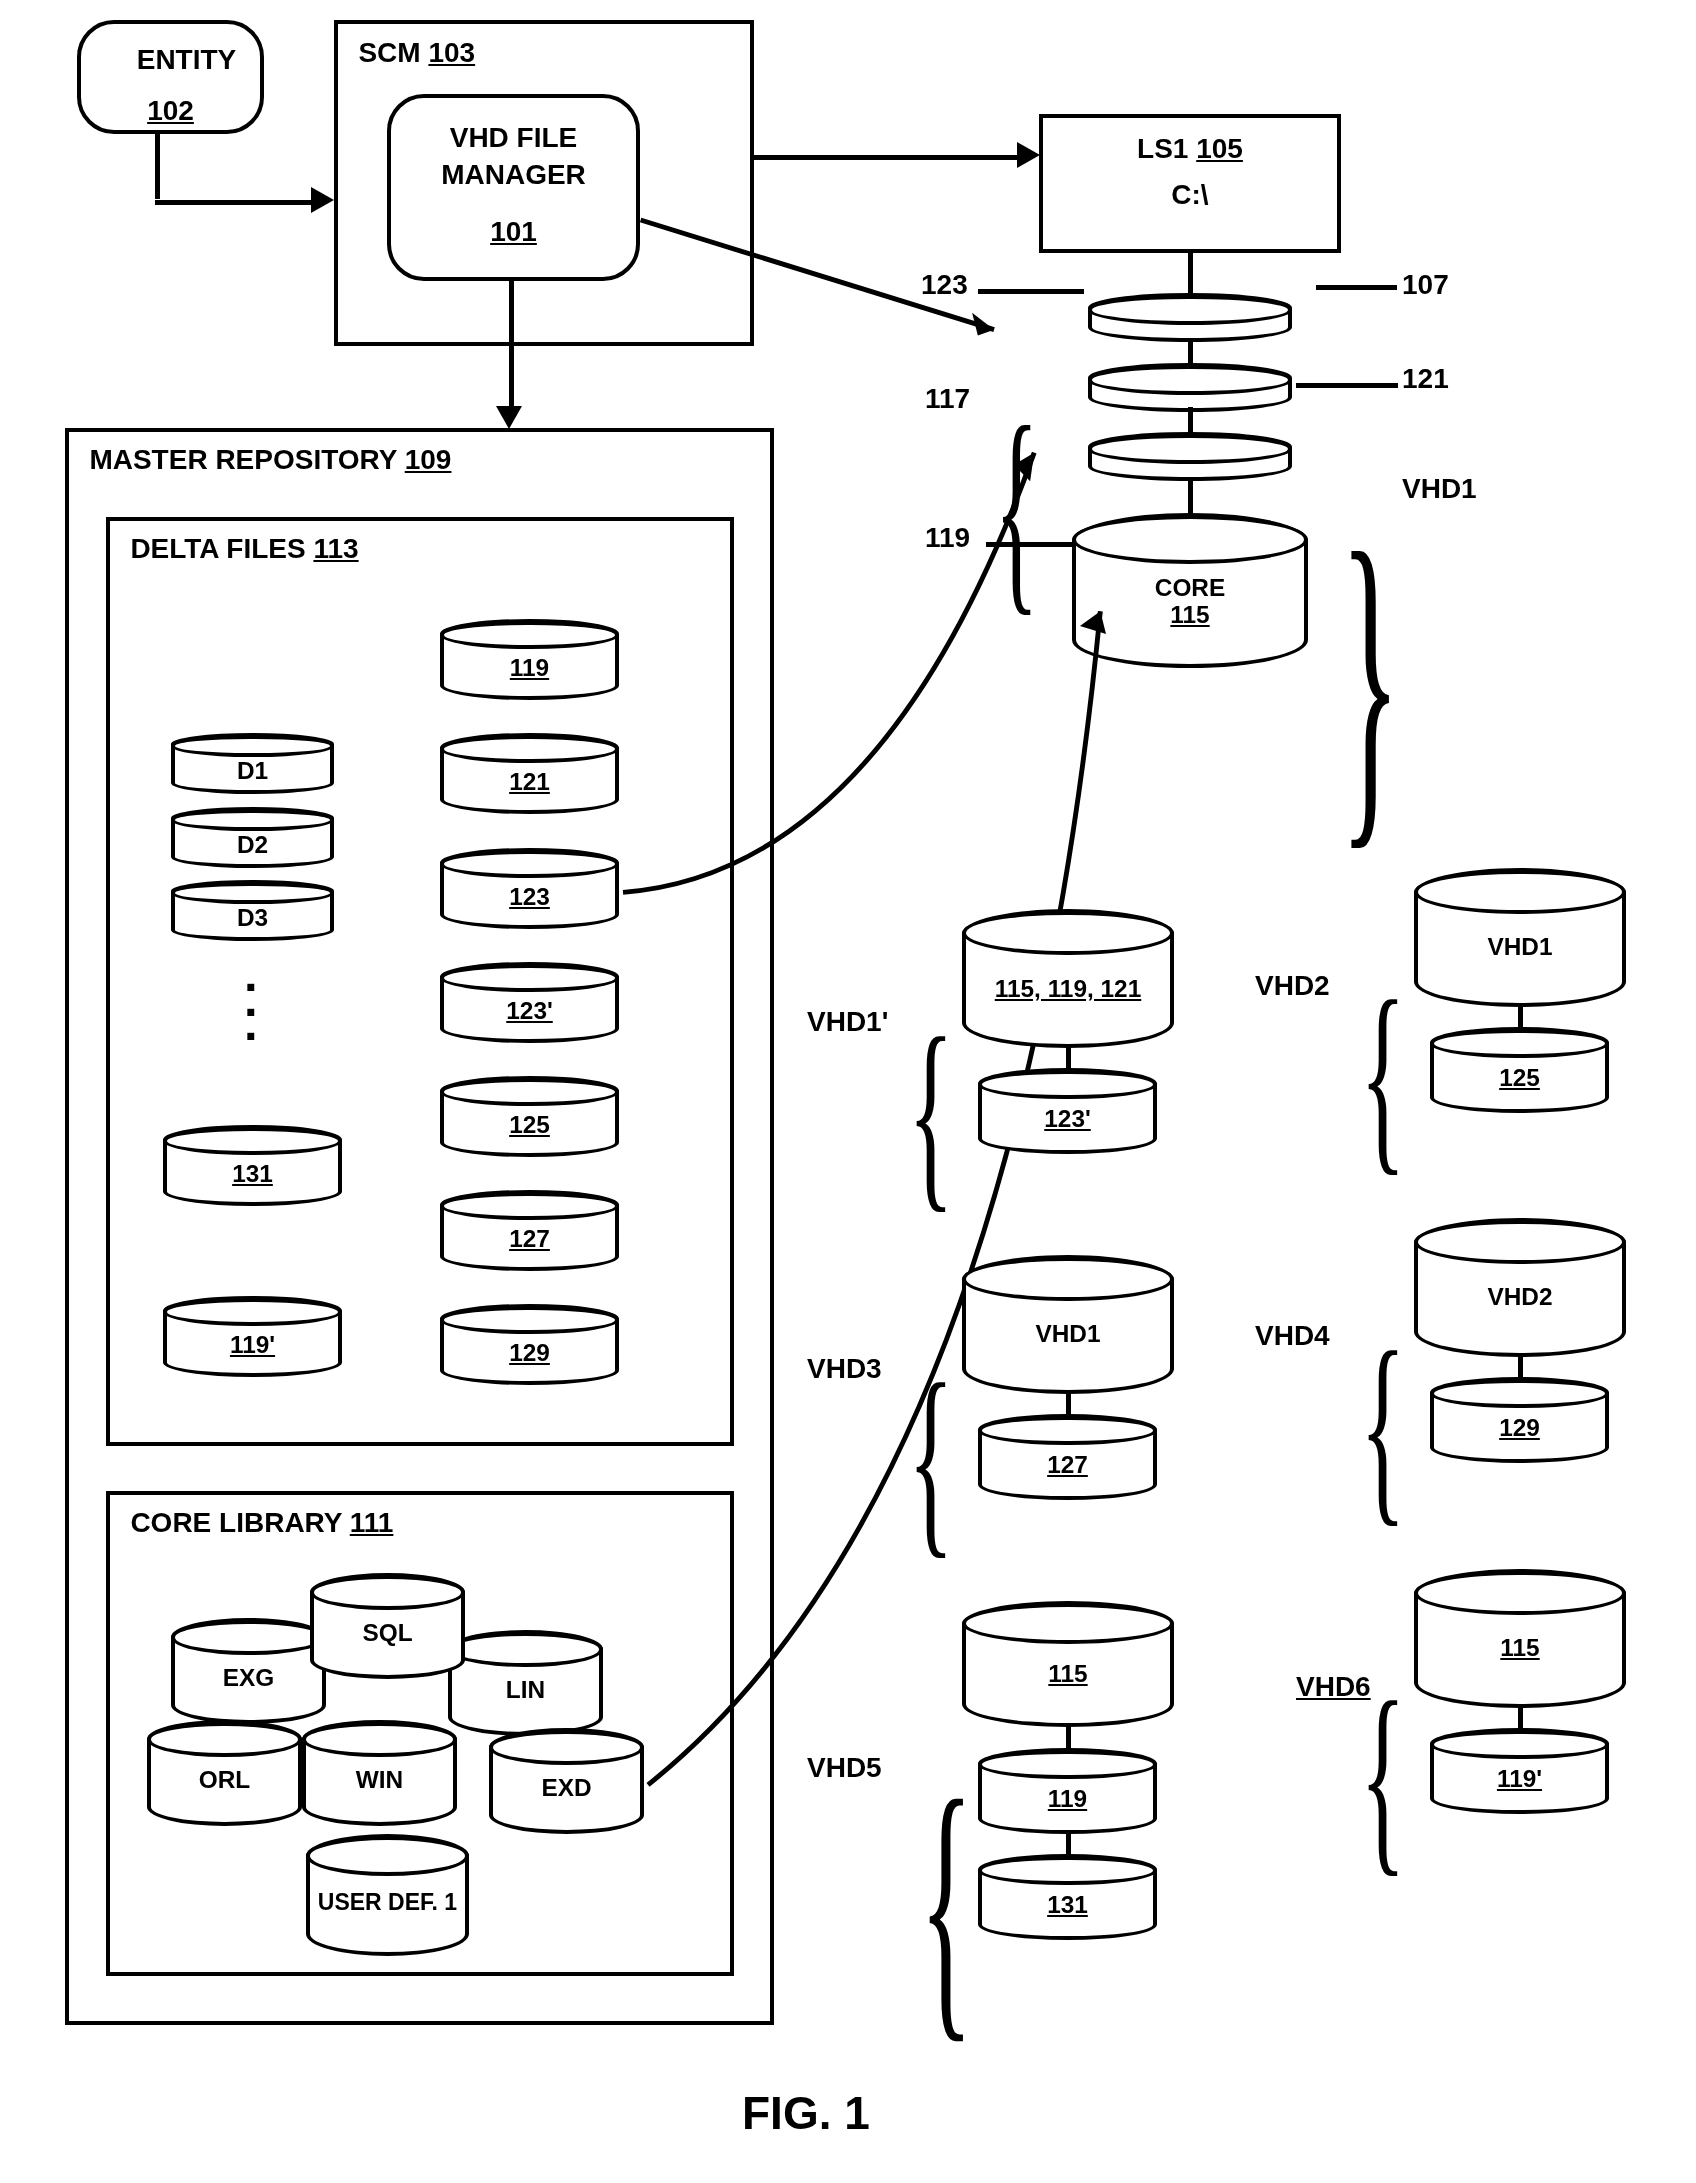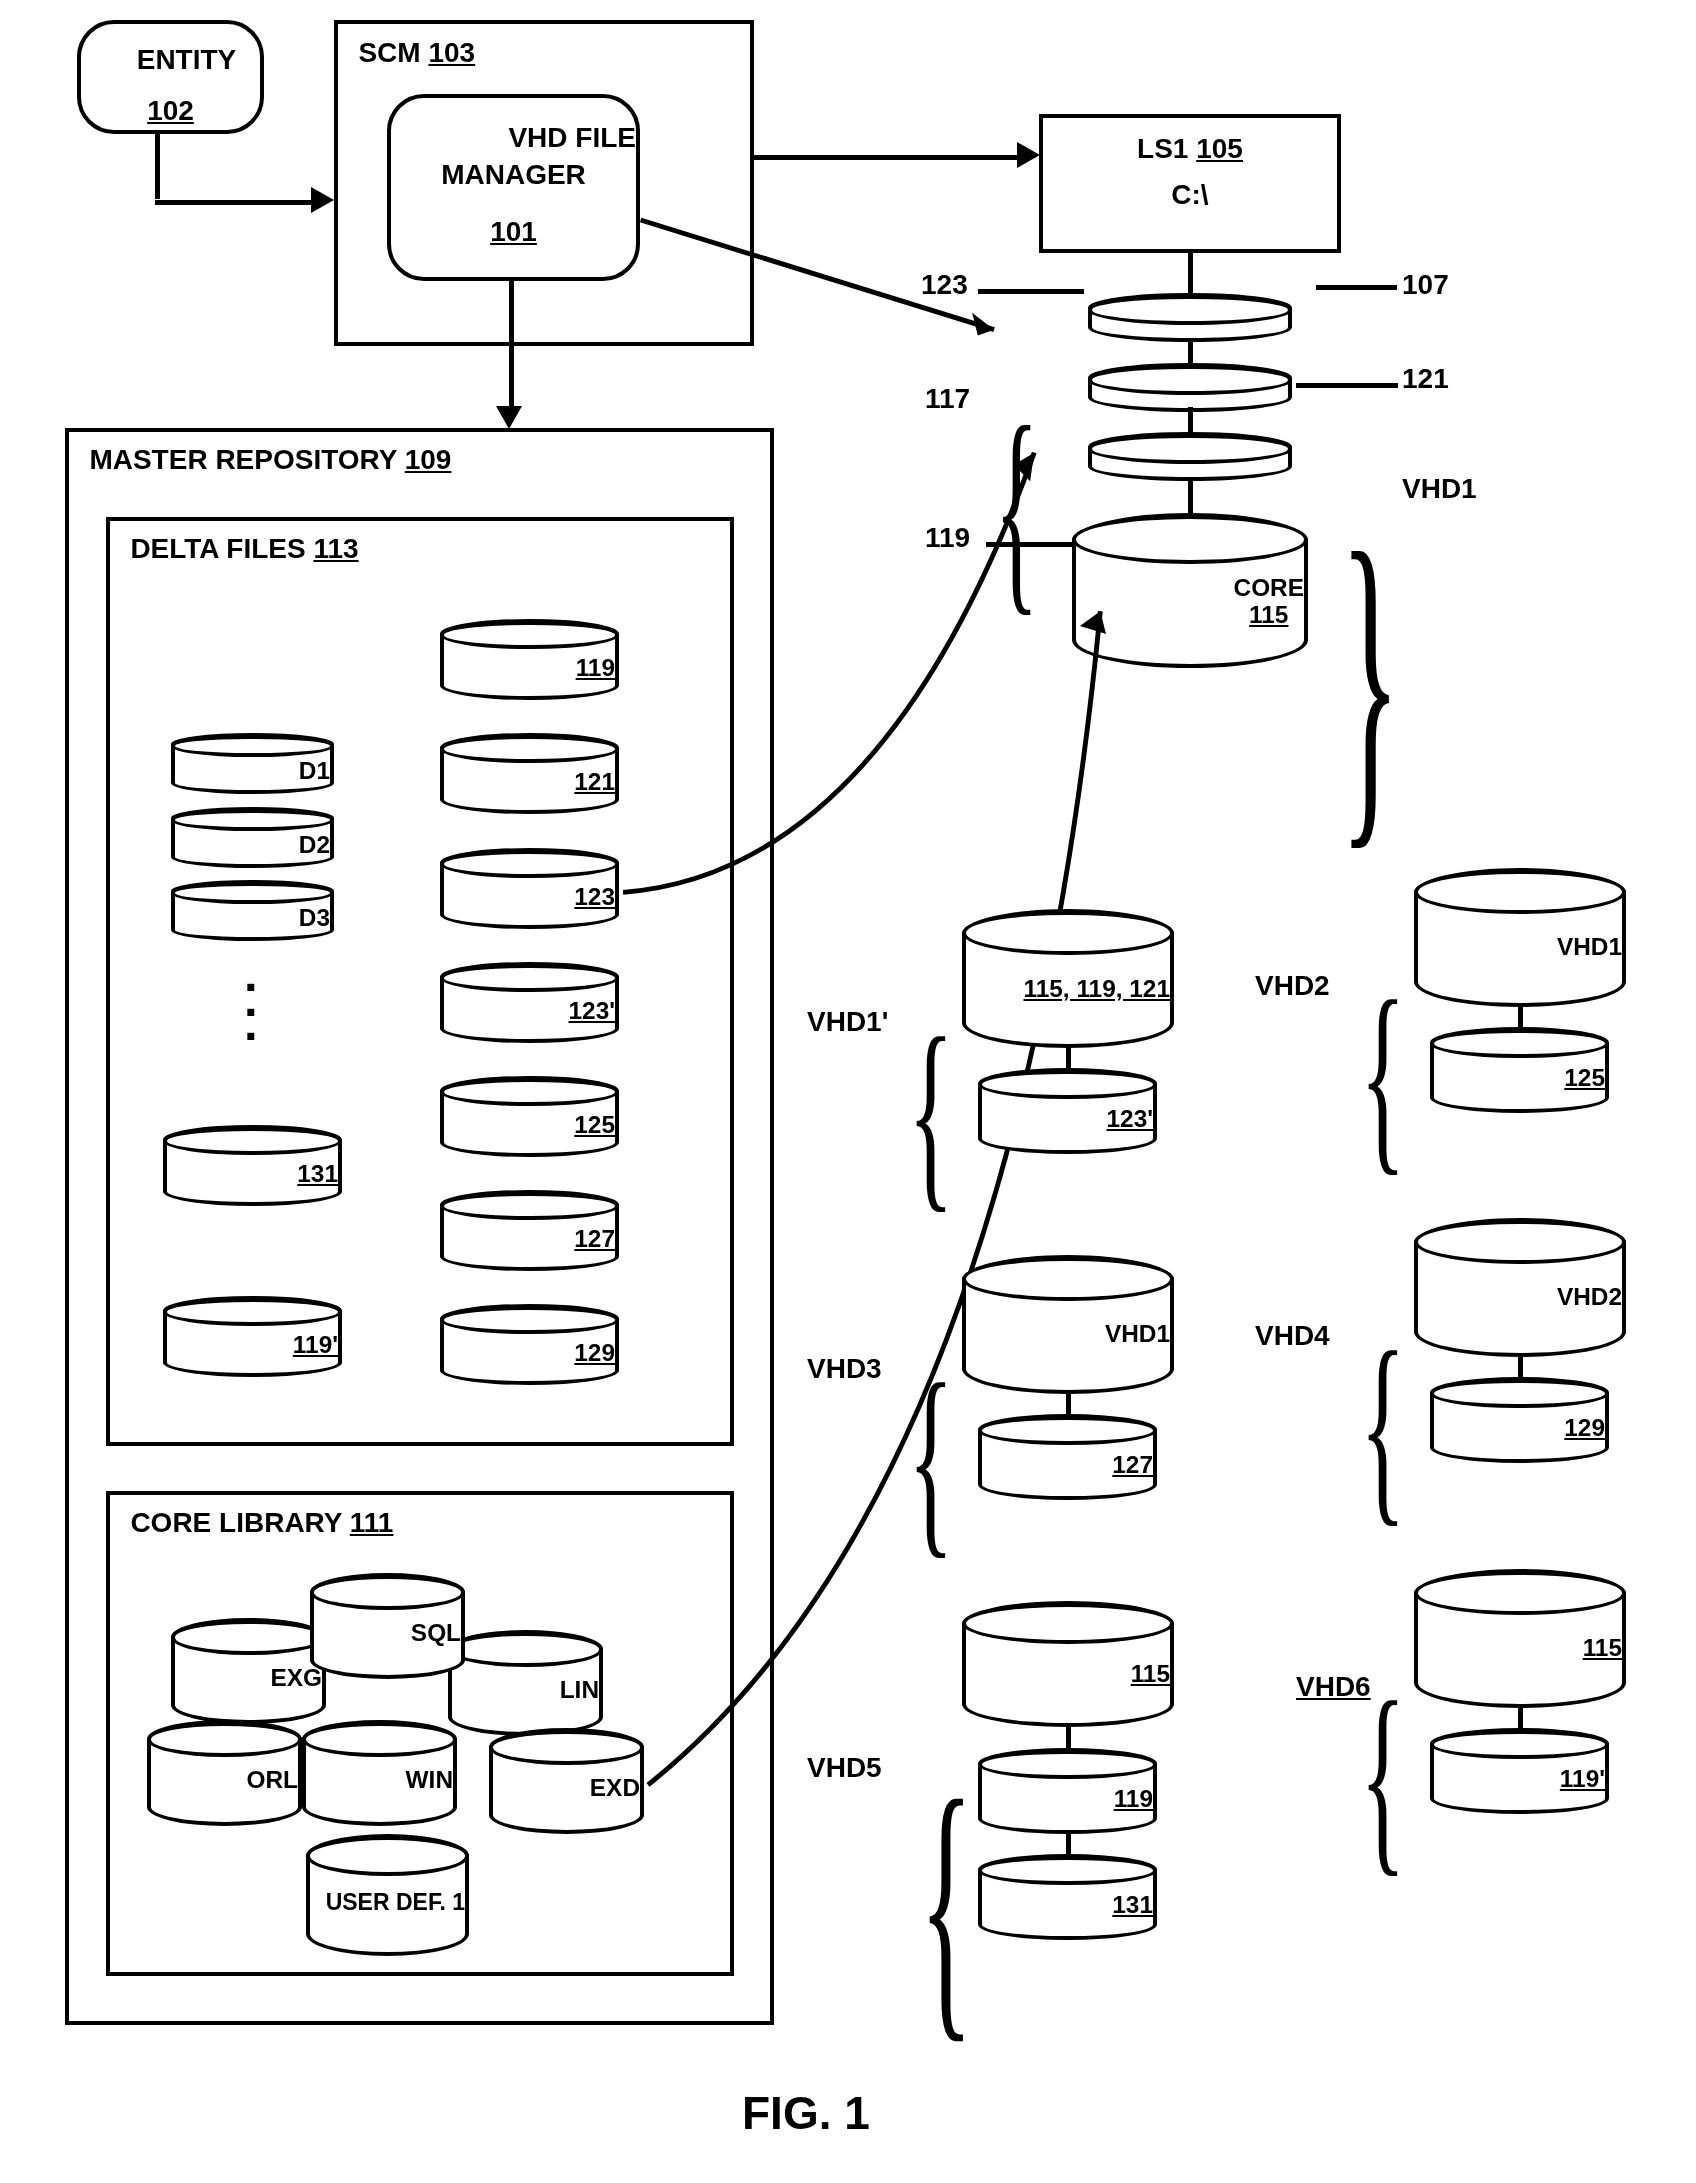--- a/index.html
+++ b/index.html
@@ -27,21 +27,21 @@
   .underline { text-decoration: underline; margin-top: 16px; }
   
   .cyl {
     position: absolute;
     border: 4.1px solid #000;
     border-radius: 50% / 18%;
     background: #fff;
     text-align: center;
     display: flex;
     flex-direction: column;
-    align-items: flex-end;
+    align-items: center;
     justify-content: center;
     font-size: 24.4px;
     font-weight: bold;
   }
   .cyl::before {
     content: "";
     position: absolute;
     top: -2.4px;
     left: -4.1px;
     right: -4.1px;
@@ -115,21 +115,21 @@
 <div class="line hline" style="left:155px; top:200px; width:163px;"></div>
 <div class="arrow-r" style="left:311px; top:187px;"></div>
 
 <div class="box" style="left:334px; top:20.4px; width:420px; height:326px;">
   <div class="label" style="left:20.4px; top:12.2px;">
     <span>SCM</span> <span class="underline">103</span>
   </div>
 </div>
 
 <div class="box rounded" style="left:387px; top:94px; width:253px; height:187px;">
-  <div class="label label-center" style="left:0;right:0;top:24.4px;text-align:right;">VHD FILE</div>
+  <div class="label label-center" style="left:0;right:0;top:24.4px;">VHD FILE</div>
   <div class="label label-center" style="left:0;right:0;top:61px;">MANAGER</div>
   <div class="label label-center underline" style="left:0;right:0;top:102px;">101</div>
 </div>
 
 <div class="line hline" style="left:754px; top:155px; width:269px;"></div>
 <div class="arrow-r" style="left:1017px; top:142px;"></div>
 
 <svg class="connector" style="left:640px; top:220px;" width="375" height="130" viewBox="0 0 460 160">
   <line x1="0" y1="0" x2="435" y2="135" stroke="#000" stroke-width="6"></line>
   <polygon points="435,135 408,114 415,142" fill="#000"></polygon>

